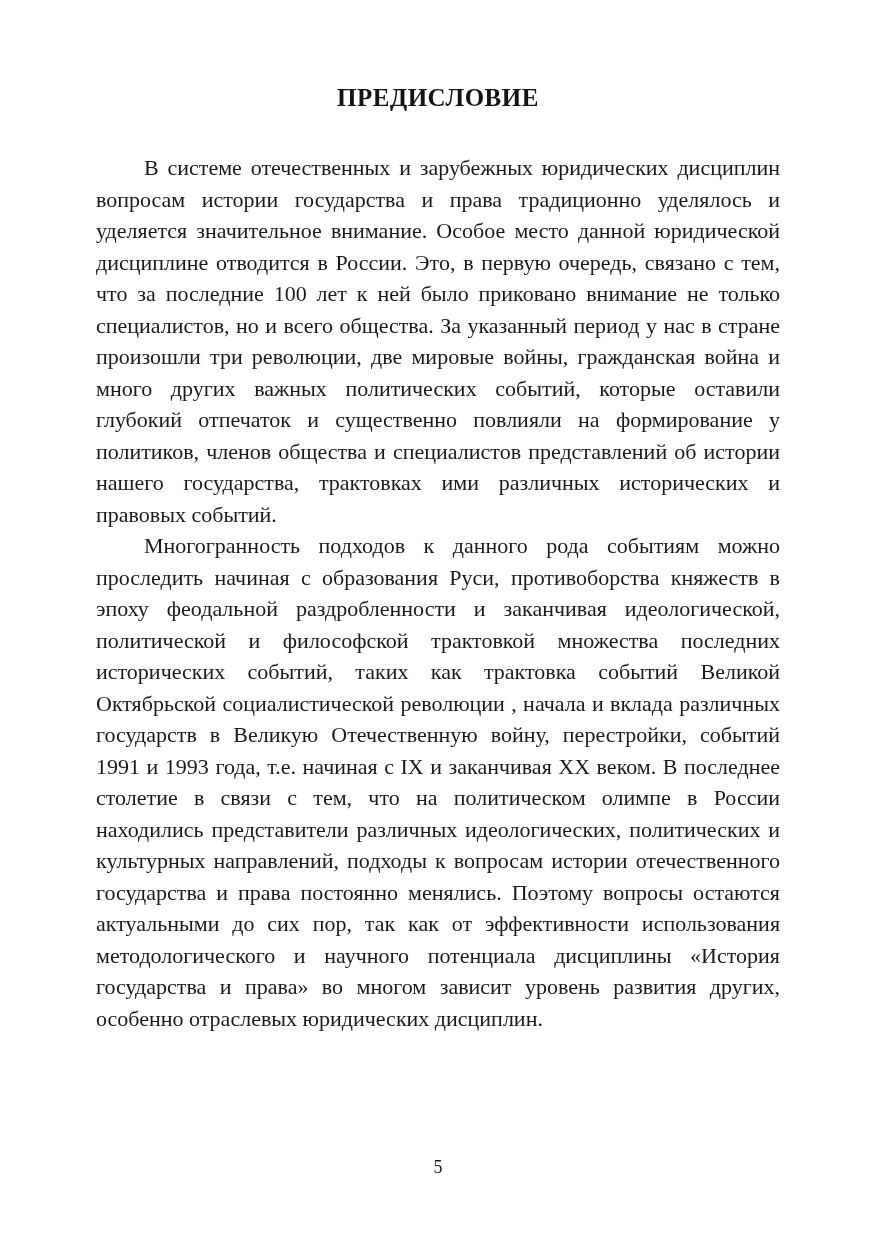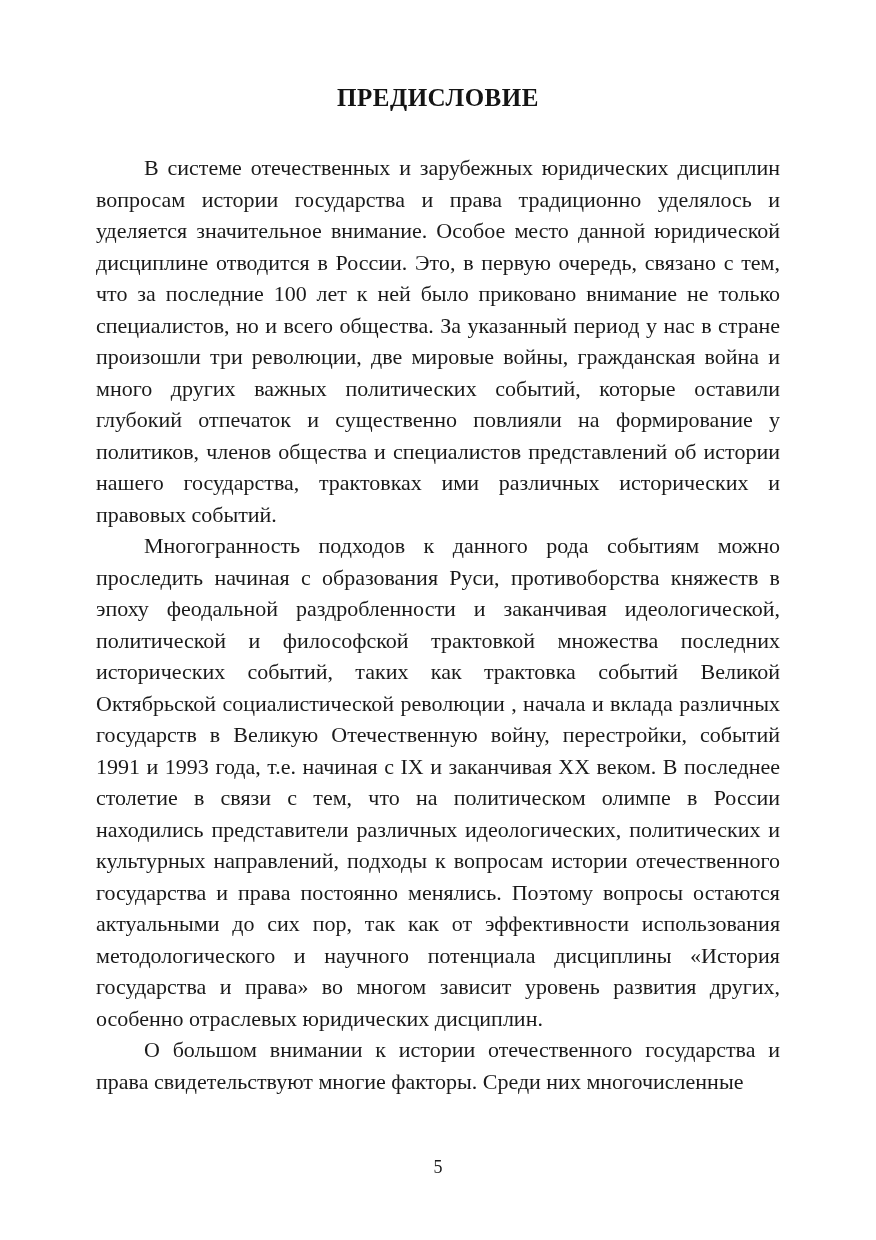--- a/index.html
+++ b/index.html
@@ -57,18 +57,17 @@
 </head>
 <body>
 
 <div class="page">
 
   <h1 class="page-title">ПРЕДИСЛОВИЕ</h1>
 
   <div class="body-text">
     <p>В системе отечественных и зарубежных юридических дисциплин вопросам истории государства и права традиционно уделялось и уделяется значительное внимание. Особое место данной юридической дисциплине отводится в России. Это, в первую очередь, связано с тем, что за последние 100 лет к ней было приковано внимание не только специалистов, но и всего общества. За указанный период у нас в стране произошли три революции, две мировые войны, гражданская война и много других важных политических событий, которые оставили глубокий отпечаток и существенно повлияли на формирование у политиков, членов общества и специалистов представлений об истории нашего государства, трактовках ими различных исторических и правовых событий.</p>
     <p>Многогранность подходов к данного рода событиям можно проследить начиная с образования Руси, противоборства княжеств в эпоху феодальной раздробленности и заканчивая идеологической, политической и философской трактовкой множества последних исторических событий, таких как трактовка событий Великой Октябрьской социалистической революции , начала и вклада различных государств в Великую Отечественную войну, перестройки, событий 1991 и 1993 года, т.е. начиная с IX и заканчивая XX веком. В последнее столетие в связи с тем, что на политическом олимпе в России находились представители различных идеологических, политических и культурных направлений, подходы к вопросам истории отечественного государства и права постоянно менялись. Поэтому вопросы остаются актуальными до сих пор, так как от эффективности использования методологического и научного потенциала дисциплины «История государства и права» во многом зависит уровень развития других, особенно отраслевых юридических дисциплин.</p>
-    <p>О большом внимании к истории отечественного государства и права свидетельствуют многие факторы. Среди них многочисленные</p>
   </div>
 
   <div class="page-number">5</div>
 
 </div>
 
 </body></html>

